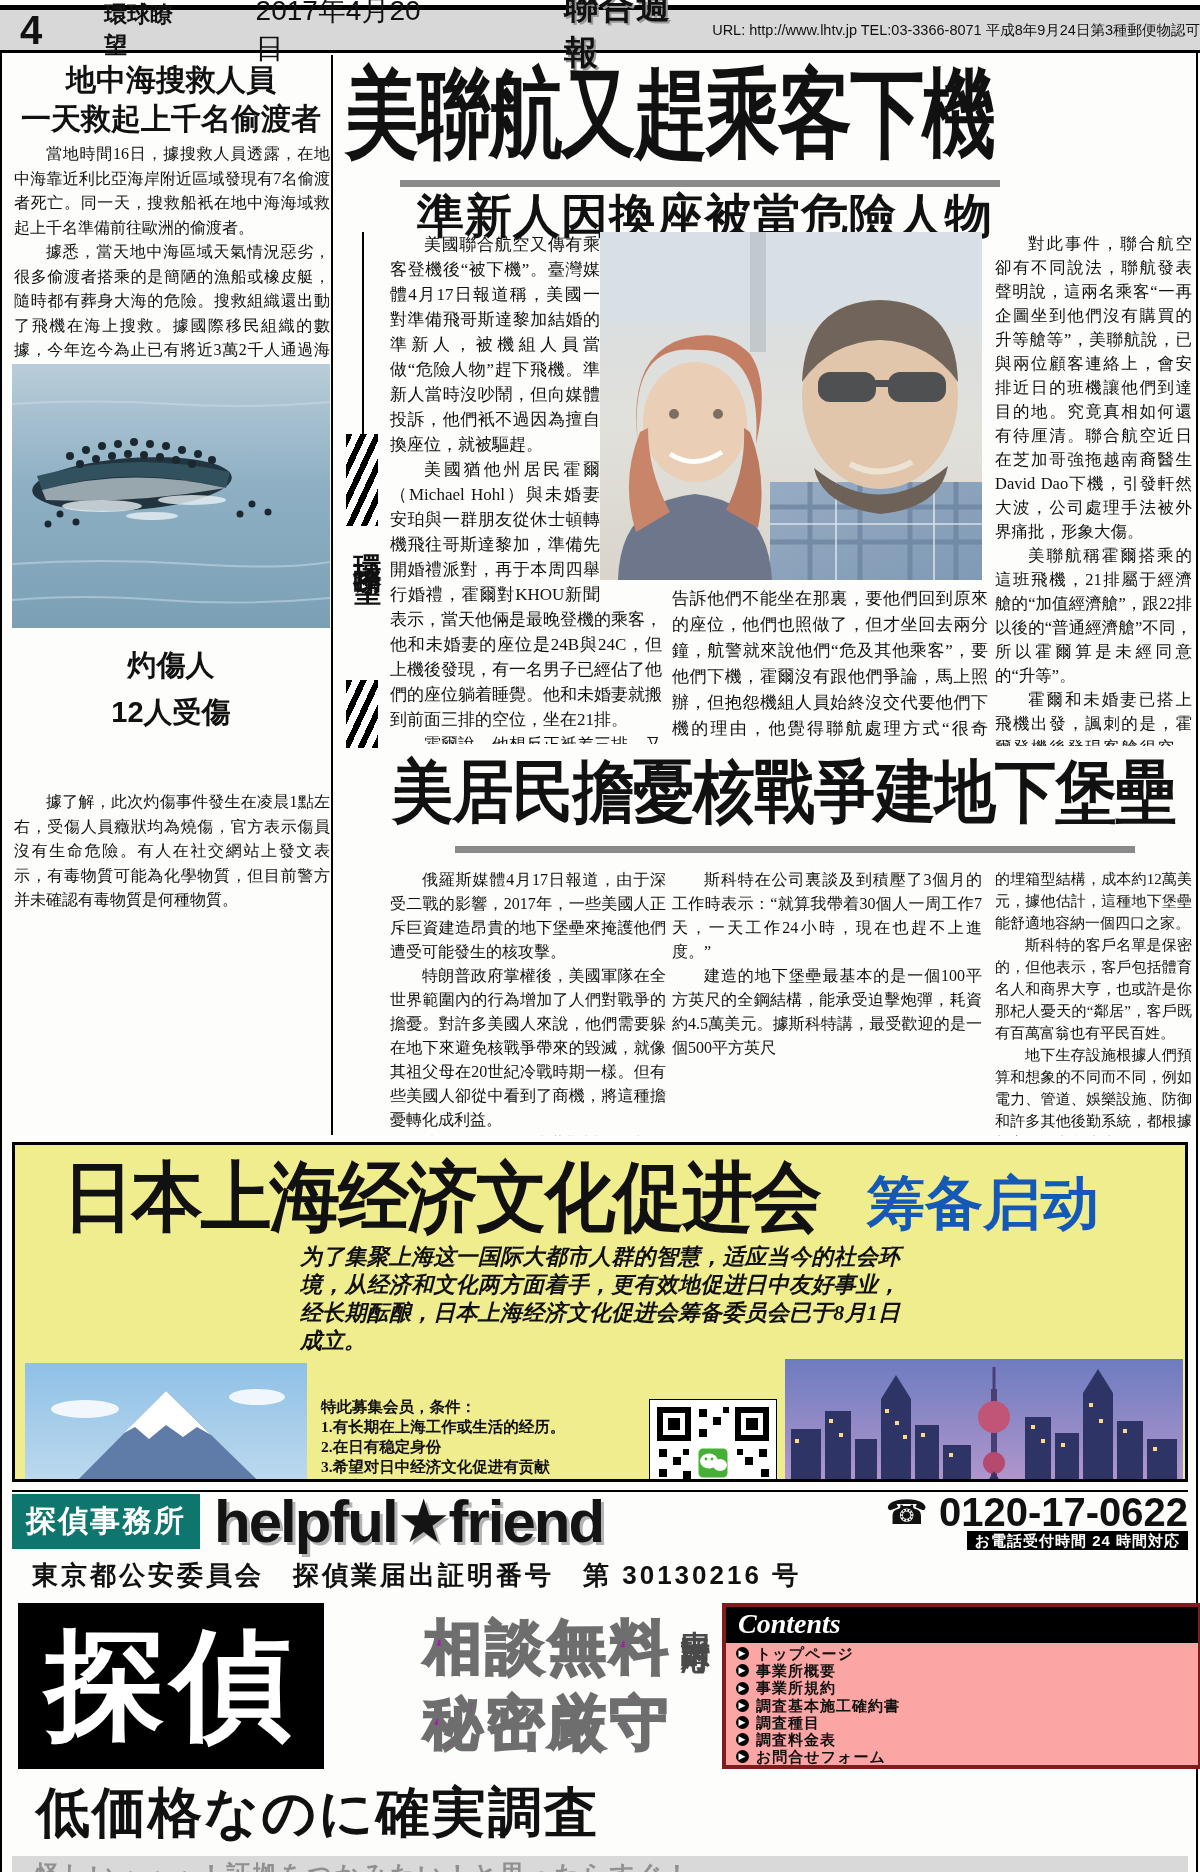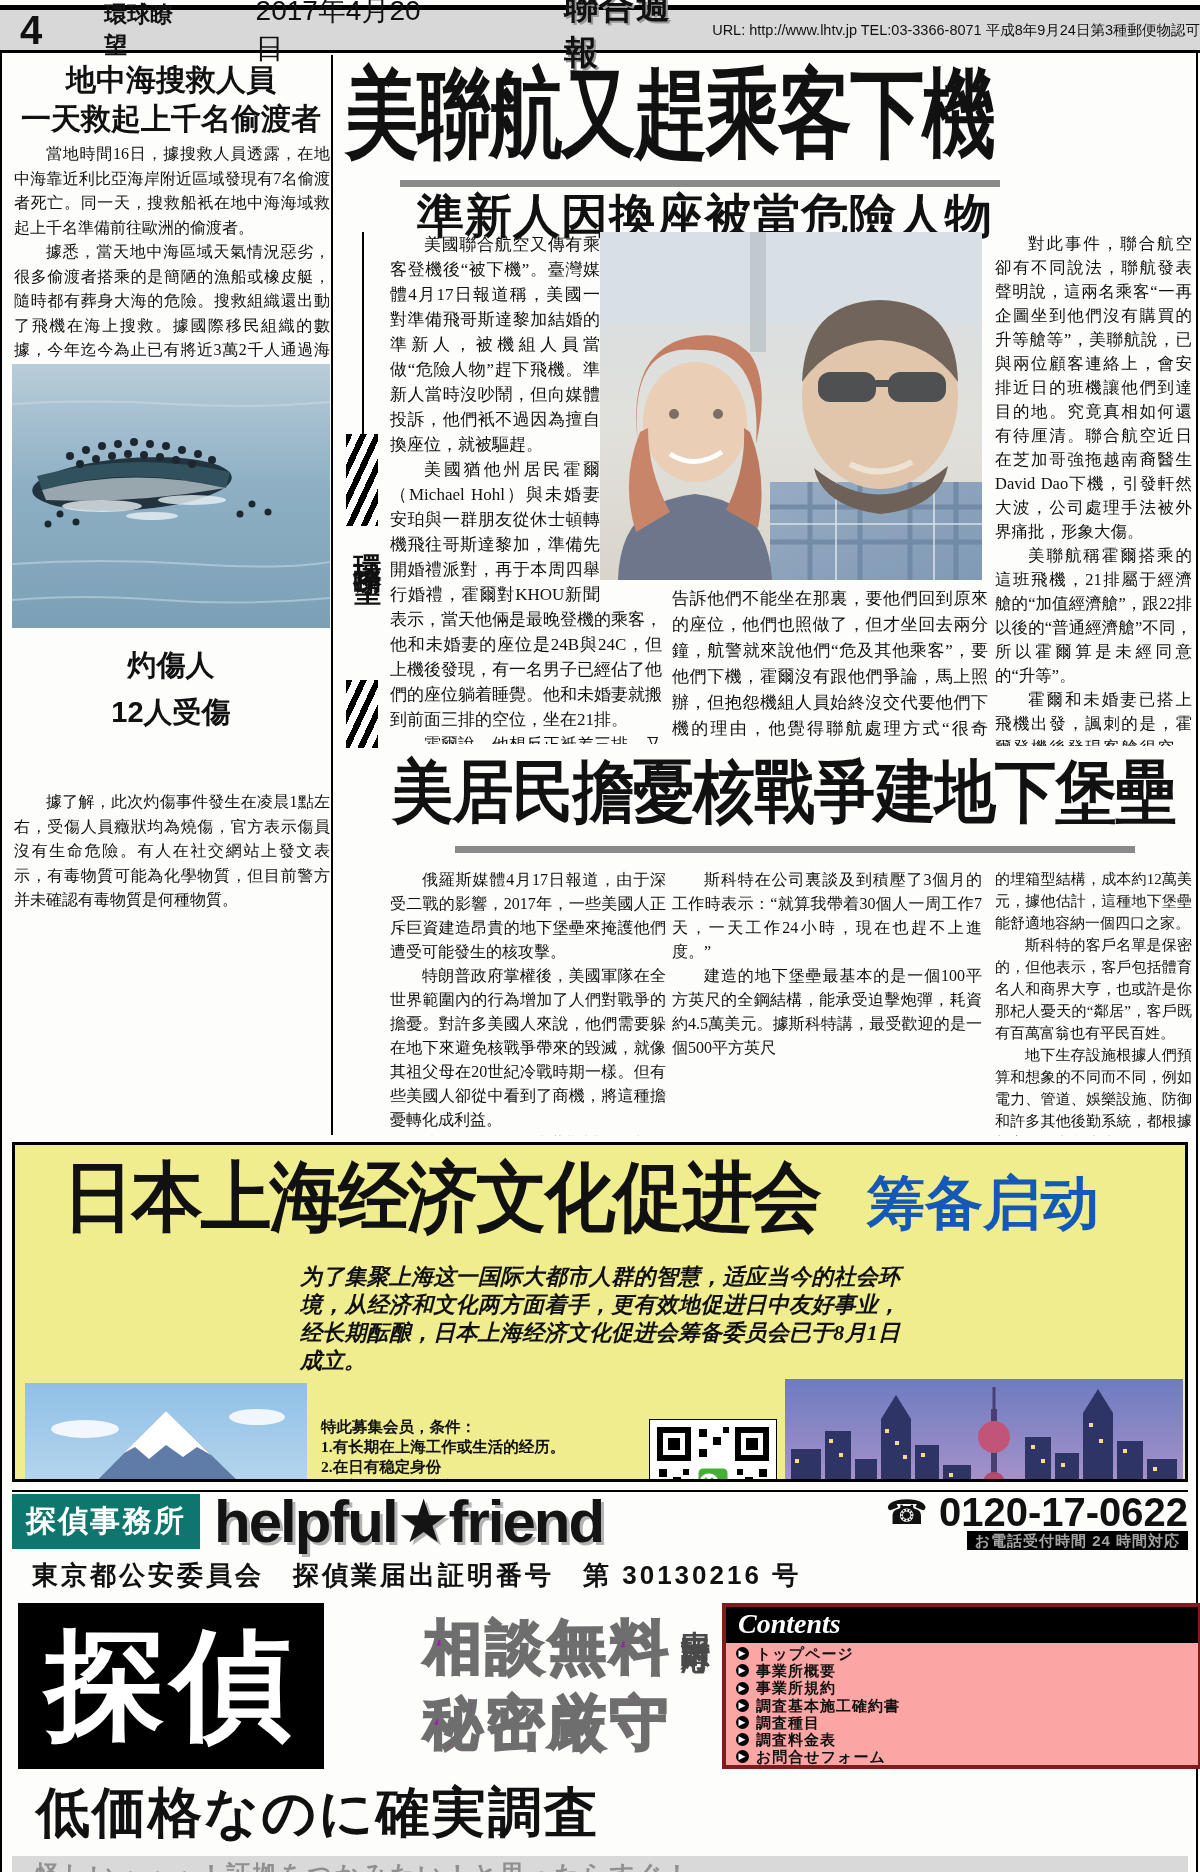--- a/index.html
+++ b/index.html
@@ -61,37 +61,37 @@
   .a2c1{left:390px;top:868px;width:276px;height:268px;}
   .a2c2{left:672px;top:868px;width:310px;height:268px;}
   .a2c3{left:995px;top:868px;width:197px;height:268px;font-size:15px;line-height:22px;}
   
   .promo{left:12px;top:1142px;width:1176px;height:340px;background:#f0ed8f;border:3px solid #000;box-sizing:border-box;overflow:hidden;}
   .promo-titlerow{display:flex;align-items:baseline;margin:10px 0 0 48px;}
   .promo-title{font-family:"Liberation Sans","DejaVu Sans",sans-serif;font-weight:900;font-size:76px;line-height:84px;
                letter-spacing:-2px;transform:scaleX(0.93);transform-origin:left;white-space:nowrap;}
   .promo-accent{font-family:"Liberation Sans","DejaVu Sans",sans-serif;font-weight:900;font-size:58px;color:#1459b8;
                 margin-left:-10px;white-space:nowrap;}
-  .promo-intro{margin:20px auto 0 auto;width:600px;font-weight:700;font-style:italic;font-size:22px;line-height:28px;text-align:justify;}
+  .promo-intro{margin:0 auto 0 auto;width:600px;font-weight:700;font-style:italic;font-size:22px;line-height:28px;text-align:justify;}
   .promo-row{display:flex;margin:4px 10px 0 10px;align-items:flex-end;}
   .fuji{width:282px;height:168px;flex:none;overflow:hidden;}
   .promo-mid{flex:none;width:460px;margin-left:14px;font-weight:700;font-size:15.5px;line-height:19px;}
   .promo-mid .qr-float{float:right;width:128px;height:128px;margin:2px 4px 4px 8px;}
   .promo-mid p{margin:0 0 1px 0;}
   .shanghai{width:398px;height:172px;flex:none;margin-left:4px;overflow:hidden;}
   
   .det{left:12px;top:1490px;width:1176px;height:382px;border-top:2px solid #000;font-family:"Liberation Sans","DejaVu Sans",sans-serif;}
   .det-row1{display:flex;align-items:center;height:58px;}
   .det-office{background:#0f766e;color:#fff;font-weight:900;font-size:30px;padding:7px 14px;letter-spacing:2px;flex:none;}
   .det-brand{font-weight:900;font-size:60px;letter-spacing:-2px;margin-left:14px;color:#141414;
              text-shadow:3px 3px 0 #b3b3b3;white-space:nowrap;flex:none;}
   .det-phoneblock{margin-left:auto;text-align:right;flex:none;}
   .det-phone{font-weight:900;font-size:40px;white-space:nowrap;line-height:40px;}
   .det-phone .picon{display:inline-block;font-size:34px;vertical-align:2px;}
-  .det-phone-note{background:#000;color:#a3a3a3;font-weight:700;font-size:15px;padding:1px 8px;letter-spacing:1px;}
+  .det-phone-note{background:#000;color:#ffffff;font-weight:700;font-size:15px;padding:1px 8px;letter-spacing:1px;}
   .det-license{margin:8px 0 0 20px;font-weight:900;font-size:26px;letter-spacing:3px;}
   .det-row3{display:flex;margin:10px 6px 0 6px;height:166px;}
   .det-big{background:#000;color:#fff;width:306px;flex:none;display:flex;align-items:center;justify-content:center;
            font-family:"Liberation Serif","DejaVu Serif",serif;font-weight:900;font-size:120px;letter-spacing:6px;}
   .det-slogans{flex:none;width:348px;text-align:right;font-weight:900;font-size:58px;line-height:76px;color:#a21caf;
                -webkit-text-stroke:2.5px #6e6e6e;margin-top:6px;letter-spacing:4px;}
   .det-vert{flex:none;width:44px;writing-mode:vertical-rl;font-weight:900;font-size:29px;color:#4a4a4a;
             letter-spacing:3px;margin-top:4px;}
   .contents{flex:none;width:480px;margin-left:6px;border:4px solid #7f1d1d;box-sizing:border-box;background:#fca5a5;}
   .contents-h{background:#000;color:#fff;font-family:"Liberation Serif","DejaVu Serif",serif;

